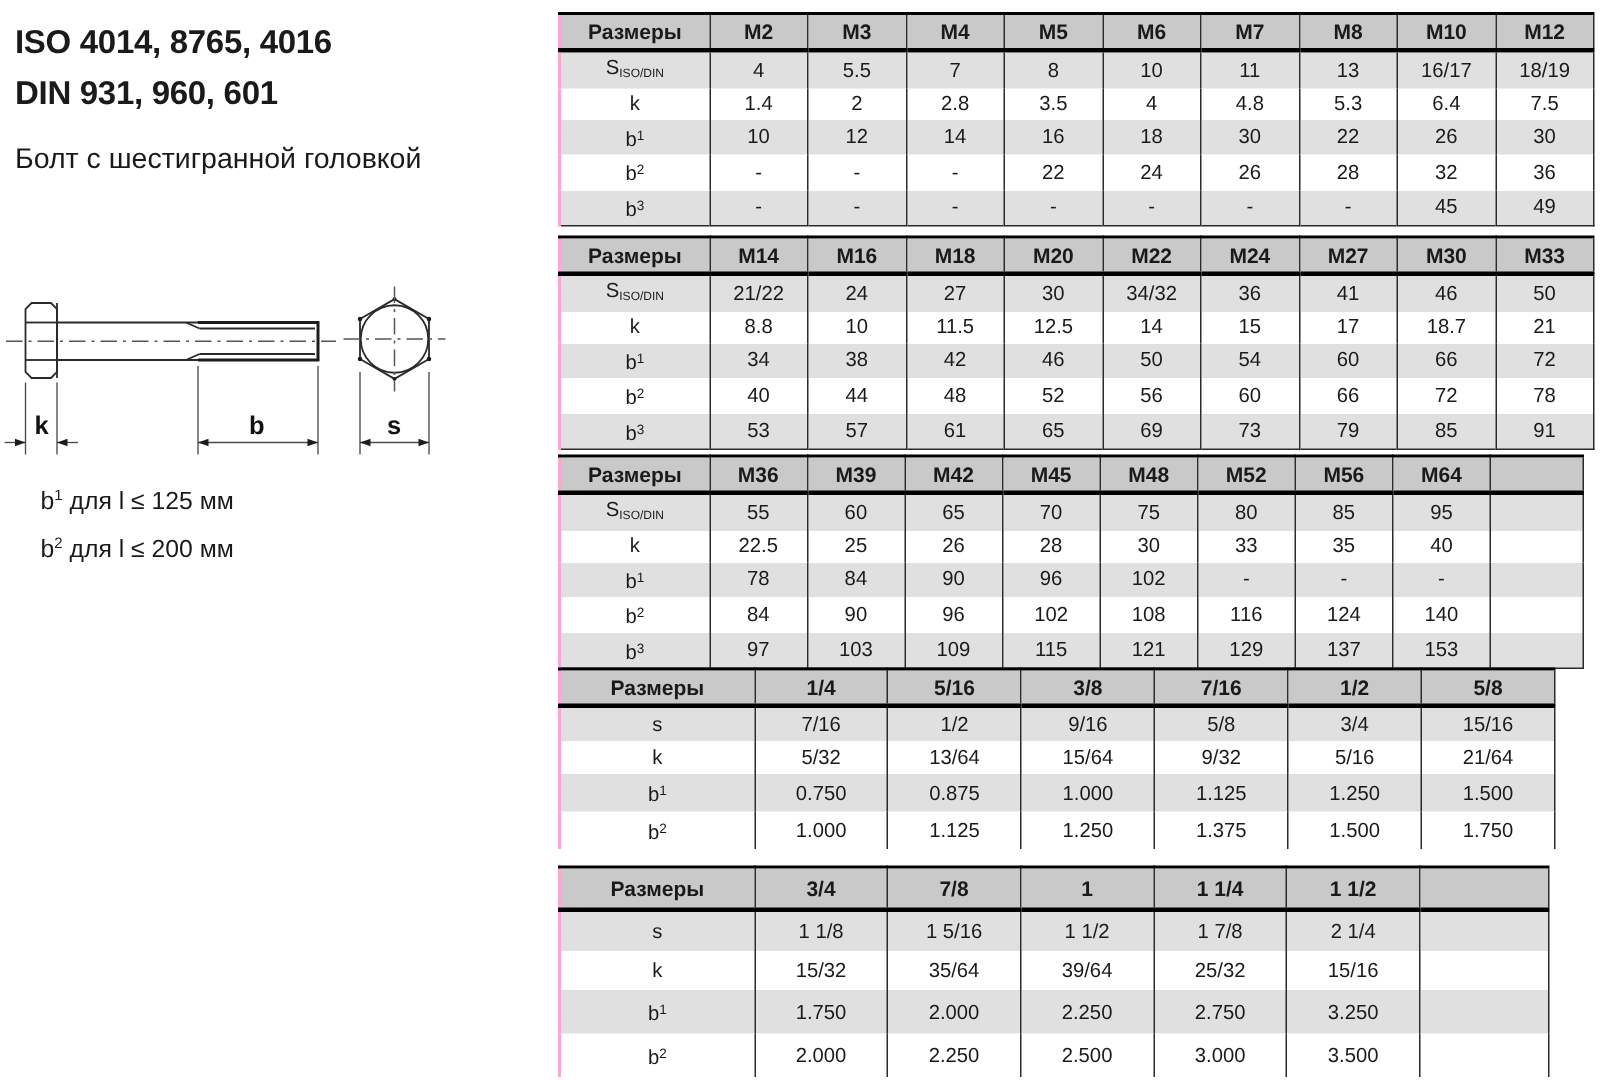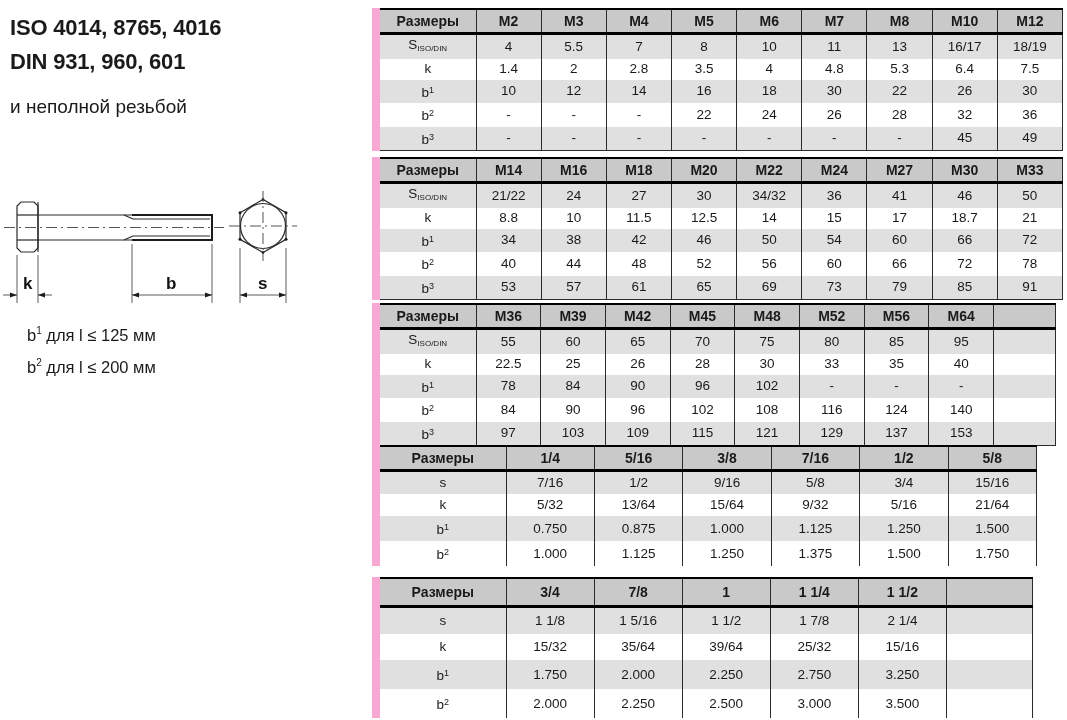--- a/index.html
+++ b/index.html
@@ -33,21 +33,21 @@
   }
   .notes-block sup{font-size:10px;}
   .drawing-svg{position:absolute;left:0;top:182px;}
   
   .spec{position:absolute;}
   .spec table{
     width:100%;
     border-collapse:collapse;
     table-layout:fixed;
     border-top:2px solid #000;
-    border-left:8px solid #f9a8d4;
+    border-left:2px solid #f9a8d4;
     border-right:1.3px solid var(--line);
   }
   .spec th,.spec td{
     border-left:1.3px solid var(--line);
     text-align:center;vertical-align:middle;
     padding:0;white-space:nowrap;overflow:hidden;
   }
   .spec th:first-child,.spec td:first-child{border-left:none;}
   .spec thead th{
     background:var(--hdr-bg);
@@ -87,21 +87,21 @@
 </style>
 </head>
 <body>
 
 <div class="title-block">
   <div>ISO 4014, 8765, 4016</div>
   <div>DIN 931, 960, 601</div>
 </div>
 
 <div class="subtitle-block">
-  <div>и неполной резьбой</div>
+  <div>Болт с шестигранной головкой</div>
 </div>
 
 <svg class="drawing-svg" width="330" height="128" viewBox="0 180 330 128">
 
   <g>
     <polygon class="dl" points="21,200 34,200 38,204 38,246 34,250 21,250 17,246 17,204"></polygon>
     <line class="dl" x1="17" y1="213" x2="38" y2="213"></line>
     <line class="dl" x1="17" y1="238" x2="38" y2="238"></line>
     <line class="dl" x1="38" y1="200" x2="38" y2="250"></line>
   </g>

